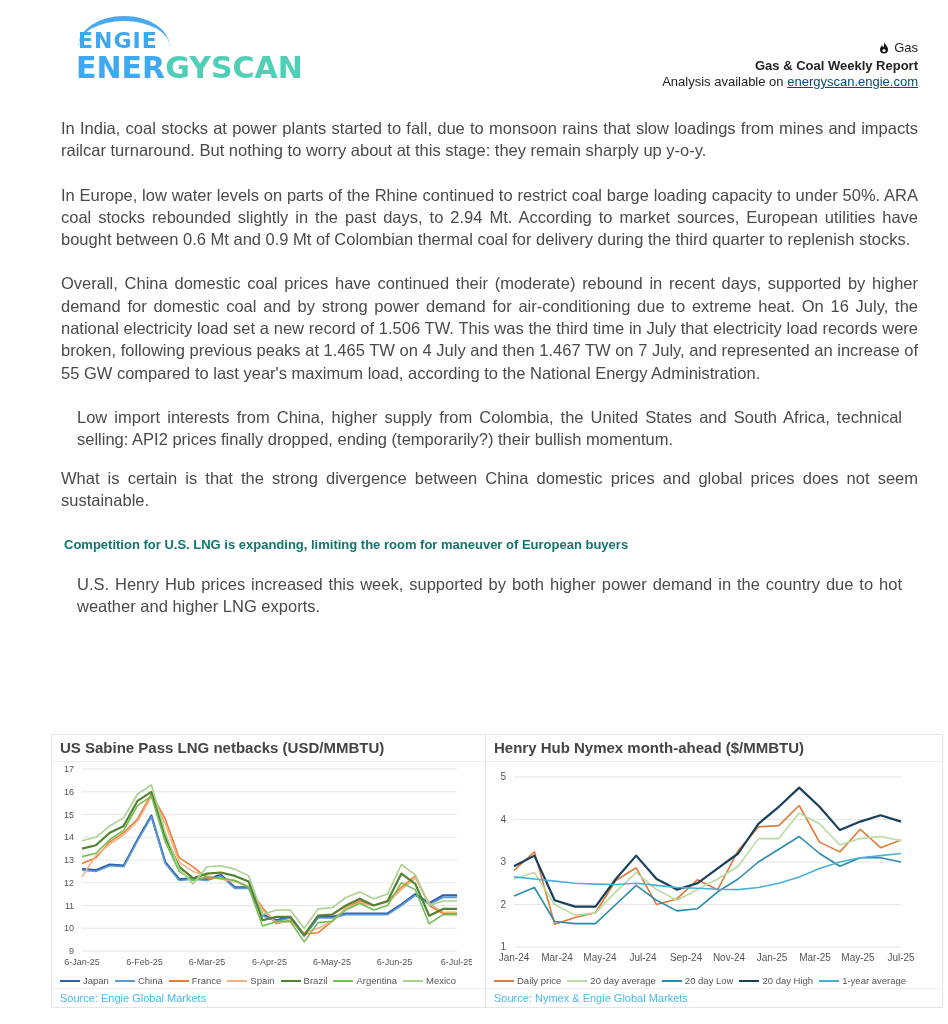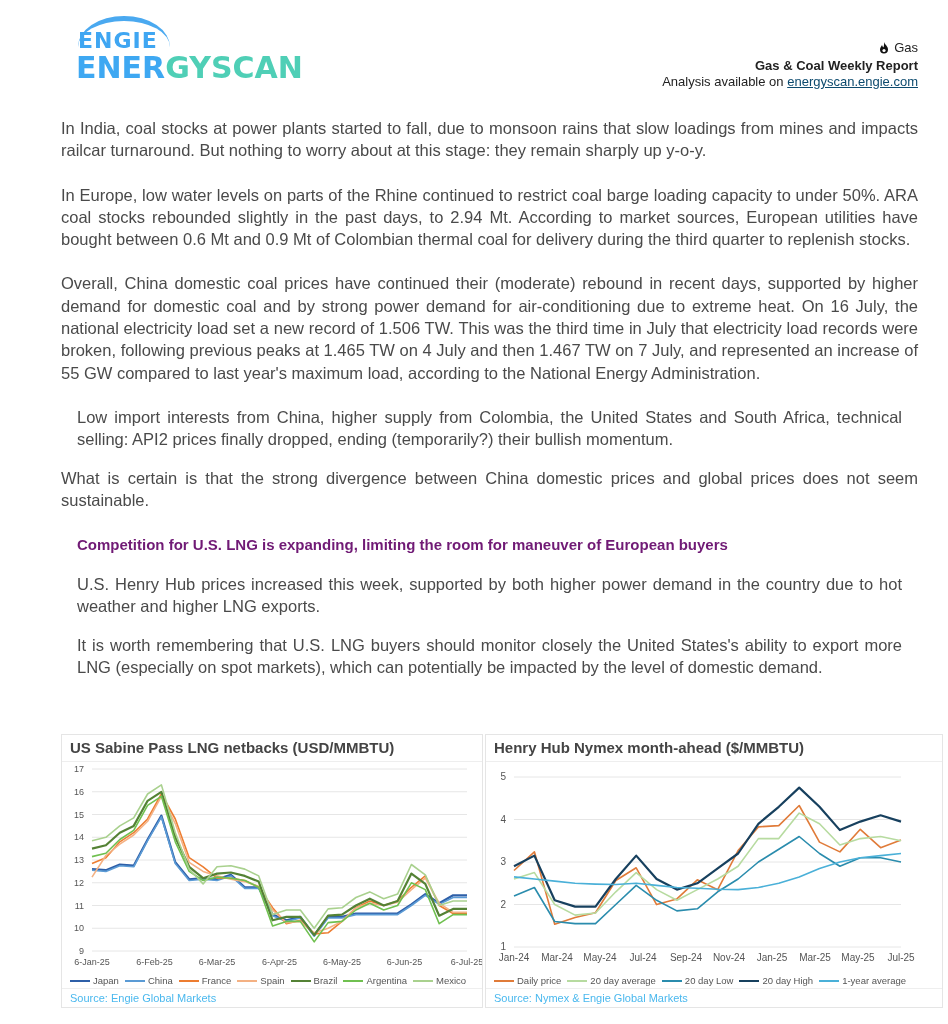--- a/index.html
+++ b/index.html
@@ -16,21 +16,21 @@
   .logo .scan .b { color: #4fcfb6; }
 
   .head-right { position: absolute; right: 30px; top: 40px; text-align: right; font-size: 13px; line-height: 16px; color: #222; }
   .head-right .gas { display: inline-flex; align-items: center; gap: 5px; }
   .head-right .title { font-weight: bold; }
   .head-right a { color: #0c4a6e; text-decoration: underline; }
 
   .body { position: absolute; left: 61px; top: 117px; width: 857px; font-size: 16.5px; line-height: 22.3px; text-align: justify; color: #4a4a4a; }
   .body p { margin: 0 0 22px 0; }
   .body p.tight { margin: 16px; }
-  .body h2 { margin: 16px; font-size: 15px; color: #701a75; font-weight: bold; line-height: 24px; }
+  .body h2 { margin: 3px; font-size: 13px; color: #0f766e; font-weight: bold; line-height: 24px; }
 
   .chart-box { position: absolute; border: 1px solid #e5e5e5; background: #fff; }
   .chart-title { position: absolute; left: 8px; top: 4px; font-size: 15px; font-weight: bold; color: #444; }
   .title-sep { position: absolute; left: 0; right: 0; top: 26px; border-top: 1px solid #eee; }
   .source { position: absolute; left: 8px; bottom: 3px; font-size: 11px; color: #4ab8ee; }
   .source-sep { position: absolute; left: 0; right: 0; bottom: 18px; border-top: 1px solid #eee; }
   .legend { position: absolute; font-size: 9.5px; color: #555; display: flex; gap: 8px; align-items: center; white-space: nowrap; }
   .legend .item { display: flex; align-items: center; gap: 3px; }
   .legend .sw { width: 20px; height: 2px; display: inline-block; }
   svg text { font-family: "Liberation Sans", sans-serif; }
@@ -57,24 +57,23 @@
 </div>
 
 <div class="body">
   <p>In India, coal stocks at power plants started to fall, due to monsoon rains that slow loadings from mines and impacts railcar turnaround. But nothing to worry about at this stage: they remain sharply up y-o-y.</p>
   <p>In Europe, low water levels on parts of the Rhine continued to restrict coal barge loading capacity to under 50%. ARA coal stocks rebounded slightly in the past days, to 2.94 Mt. According to market sources, European utilities have bought between 0.6 Mt and 0.9 Mt of Colombian thermal coal for delivery during the third quarter to replenish stocks.</p>
   <p>Overall, China domestic coal prices have continued their (moderate) rebound in recent days, supported by higher demand for domestic coal and by strong power demand for air-conditioning due to extreme heat. On 16 July, the national electricity load set a new record of 1.506 TW. This was the third time in July that electricity load records were broken, following previous peaks at 1.465 TW on 4 July and then 1.467 TW on 7 July, and represented an increase of 55 GW compared to last year's maximum load, according to the National Energy Administration.</p>
   <p class="tight">Low import interests from China, higher supply from Colombia, the United States and South Africa, technical selling: API2 prices finally dropped, ending (temporarily?) their bullish momentum.</p>
   <p>What is certain is that the strong divergence between China domestic prices and global prices does not seem sustainable.</p>
   <h2>Competition for U.S. LNG is expanding, limiting the room for maneuver of European buyers</h2>
   <p class="tight">U.S. Henry Hub prices increased this week, supported by both higher power demand in the country due to hot weather and higher LNG exports.</p>
-  <p class="tight">It is worth remembering that U.S. LNG buyers should monitor closely the United States's ability to export more LNG (especially on spot markets), which can potentially be impacted by the level of domestic demand.</p>
 </div>
 
-<div class="chart-box" style="left:61px; top:734px; width:420px; height:272px;">
+<div class="chart-box" style="left:51px; top:734px; width:420px; height:272px;padding-left:28px;">
   <div class="chart-title">US Sabine Pass LNG netbacks (USD/MMBTU)</div>
   <div class="title-sep"></div>
   <svg id="c1" width="420" height="220" style="position:absolute;left:0;top:26px;">
       <line x1="30" x2="405" y1="190" y2="190" stroke="#e6e6e6" stroke-width="1"></line>
       <text x="22" y="193" font-size="9" fill="#555" text-anchor="end">9</text>
       <line x1="30" x2="405" y1="167.25" y2="167.25" stroke="#e6e6e6" stroke-width="1"></line>
       <text x="22" y="170.25" font-size="9" fill="#555" text-anchor="end">10</text>
       <line x1="30" x2="405" y1="144.5" y2="144.5" stroke="#e6e6e6" stroke-width="1"></line>
       <text x="22" y="147.5" font-size="9" fill="#555" text-anchor="end">11</text>
       <line x1="30" x2="405" y1="121.75" y2="121.75" stroke="#e6e6e6" stroke-width="1"></line>

